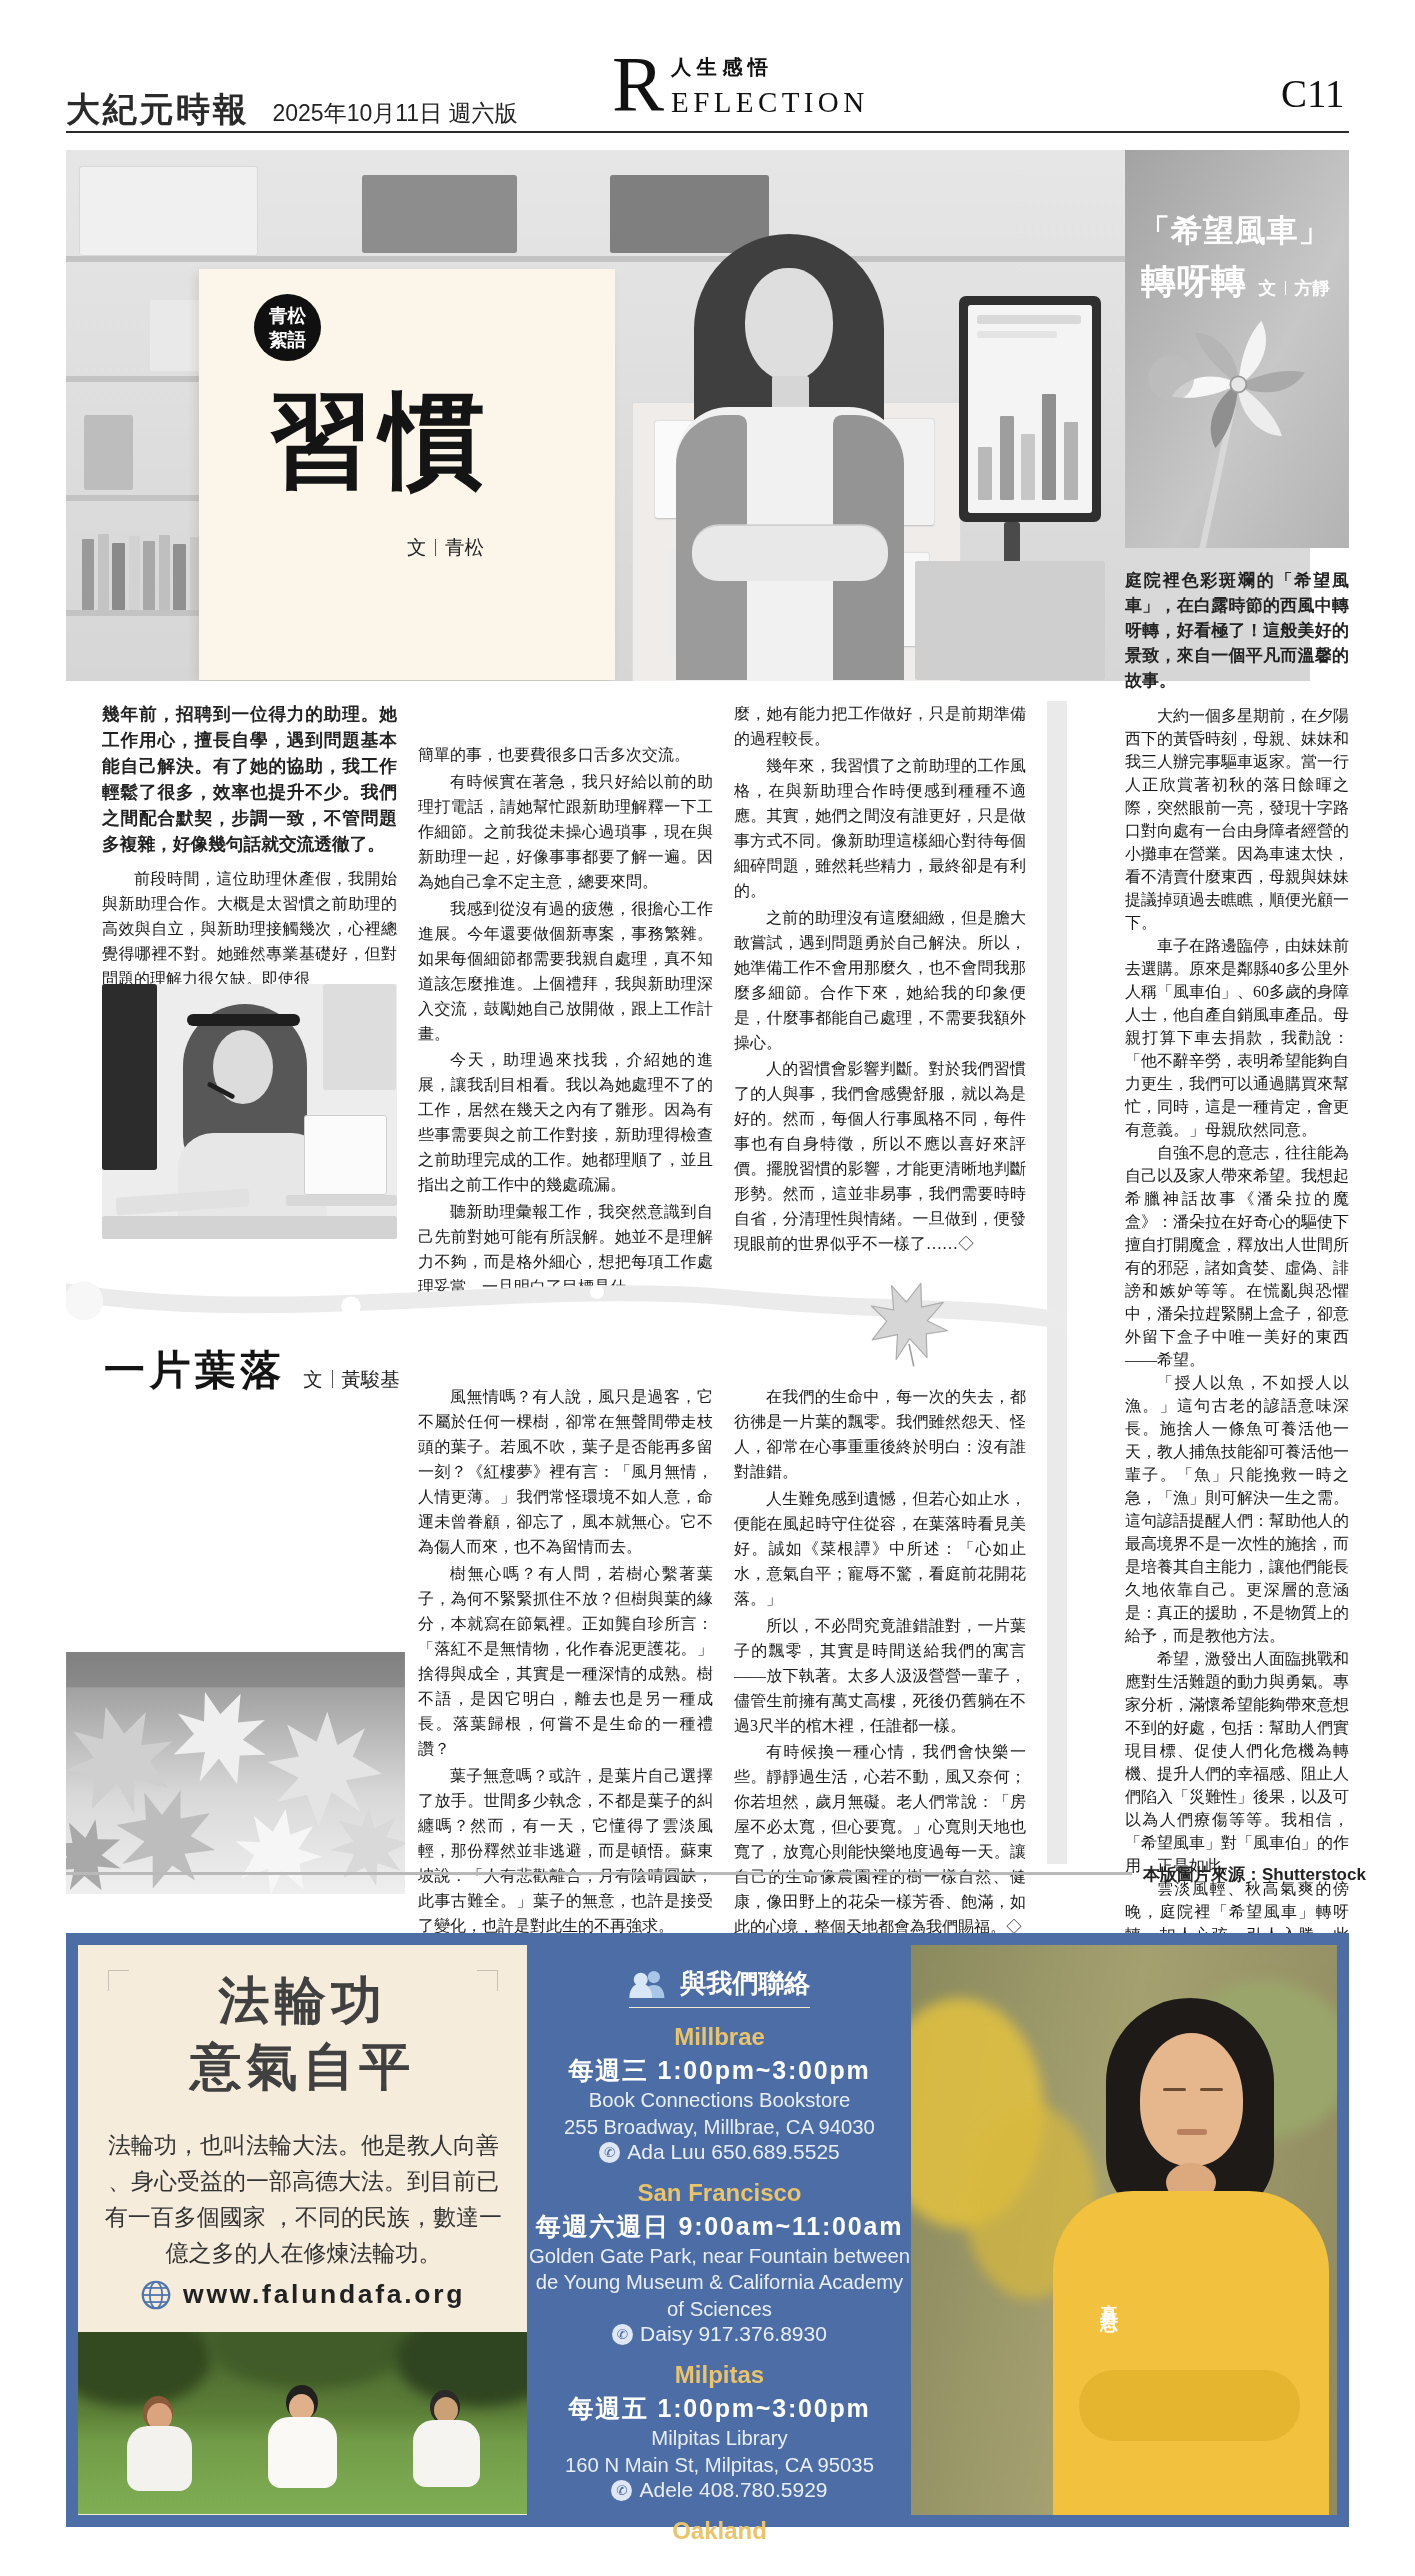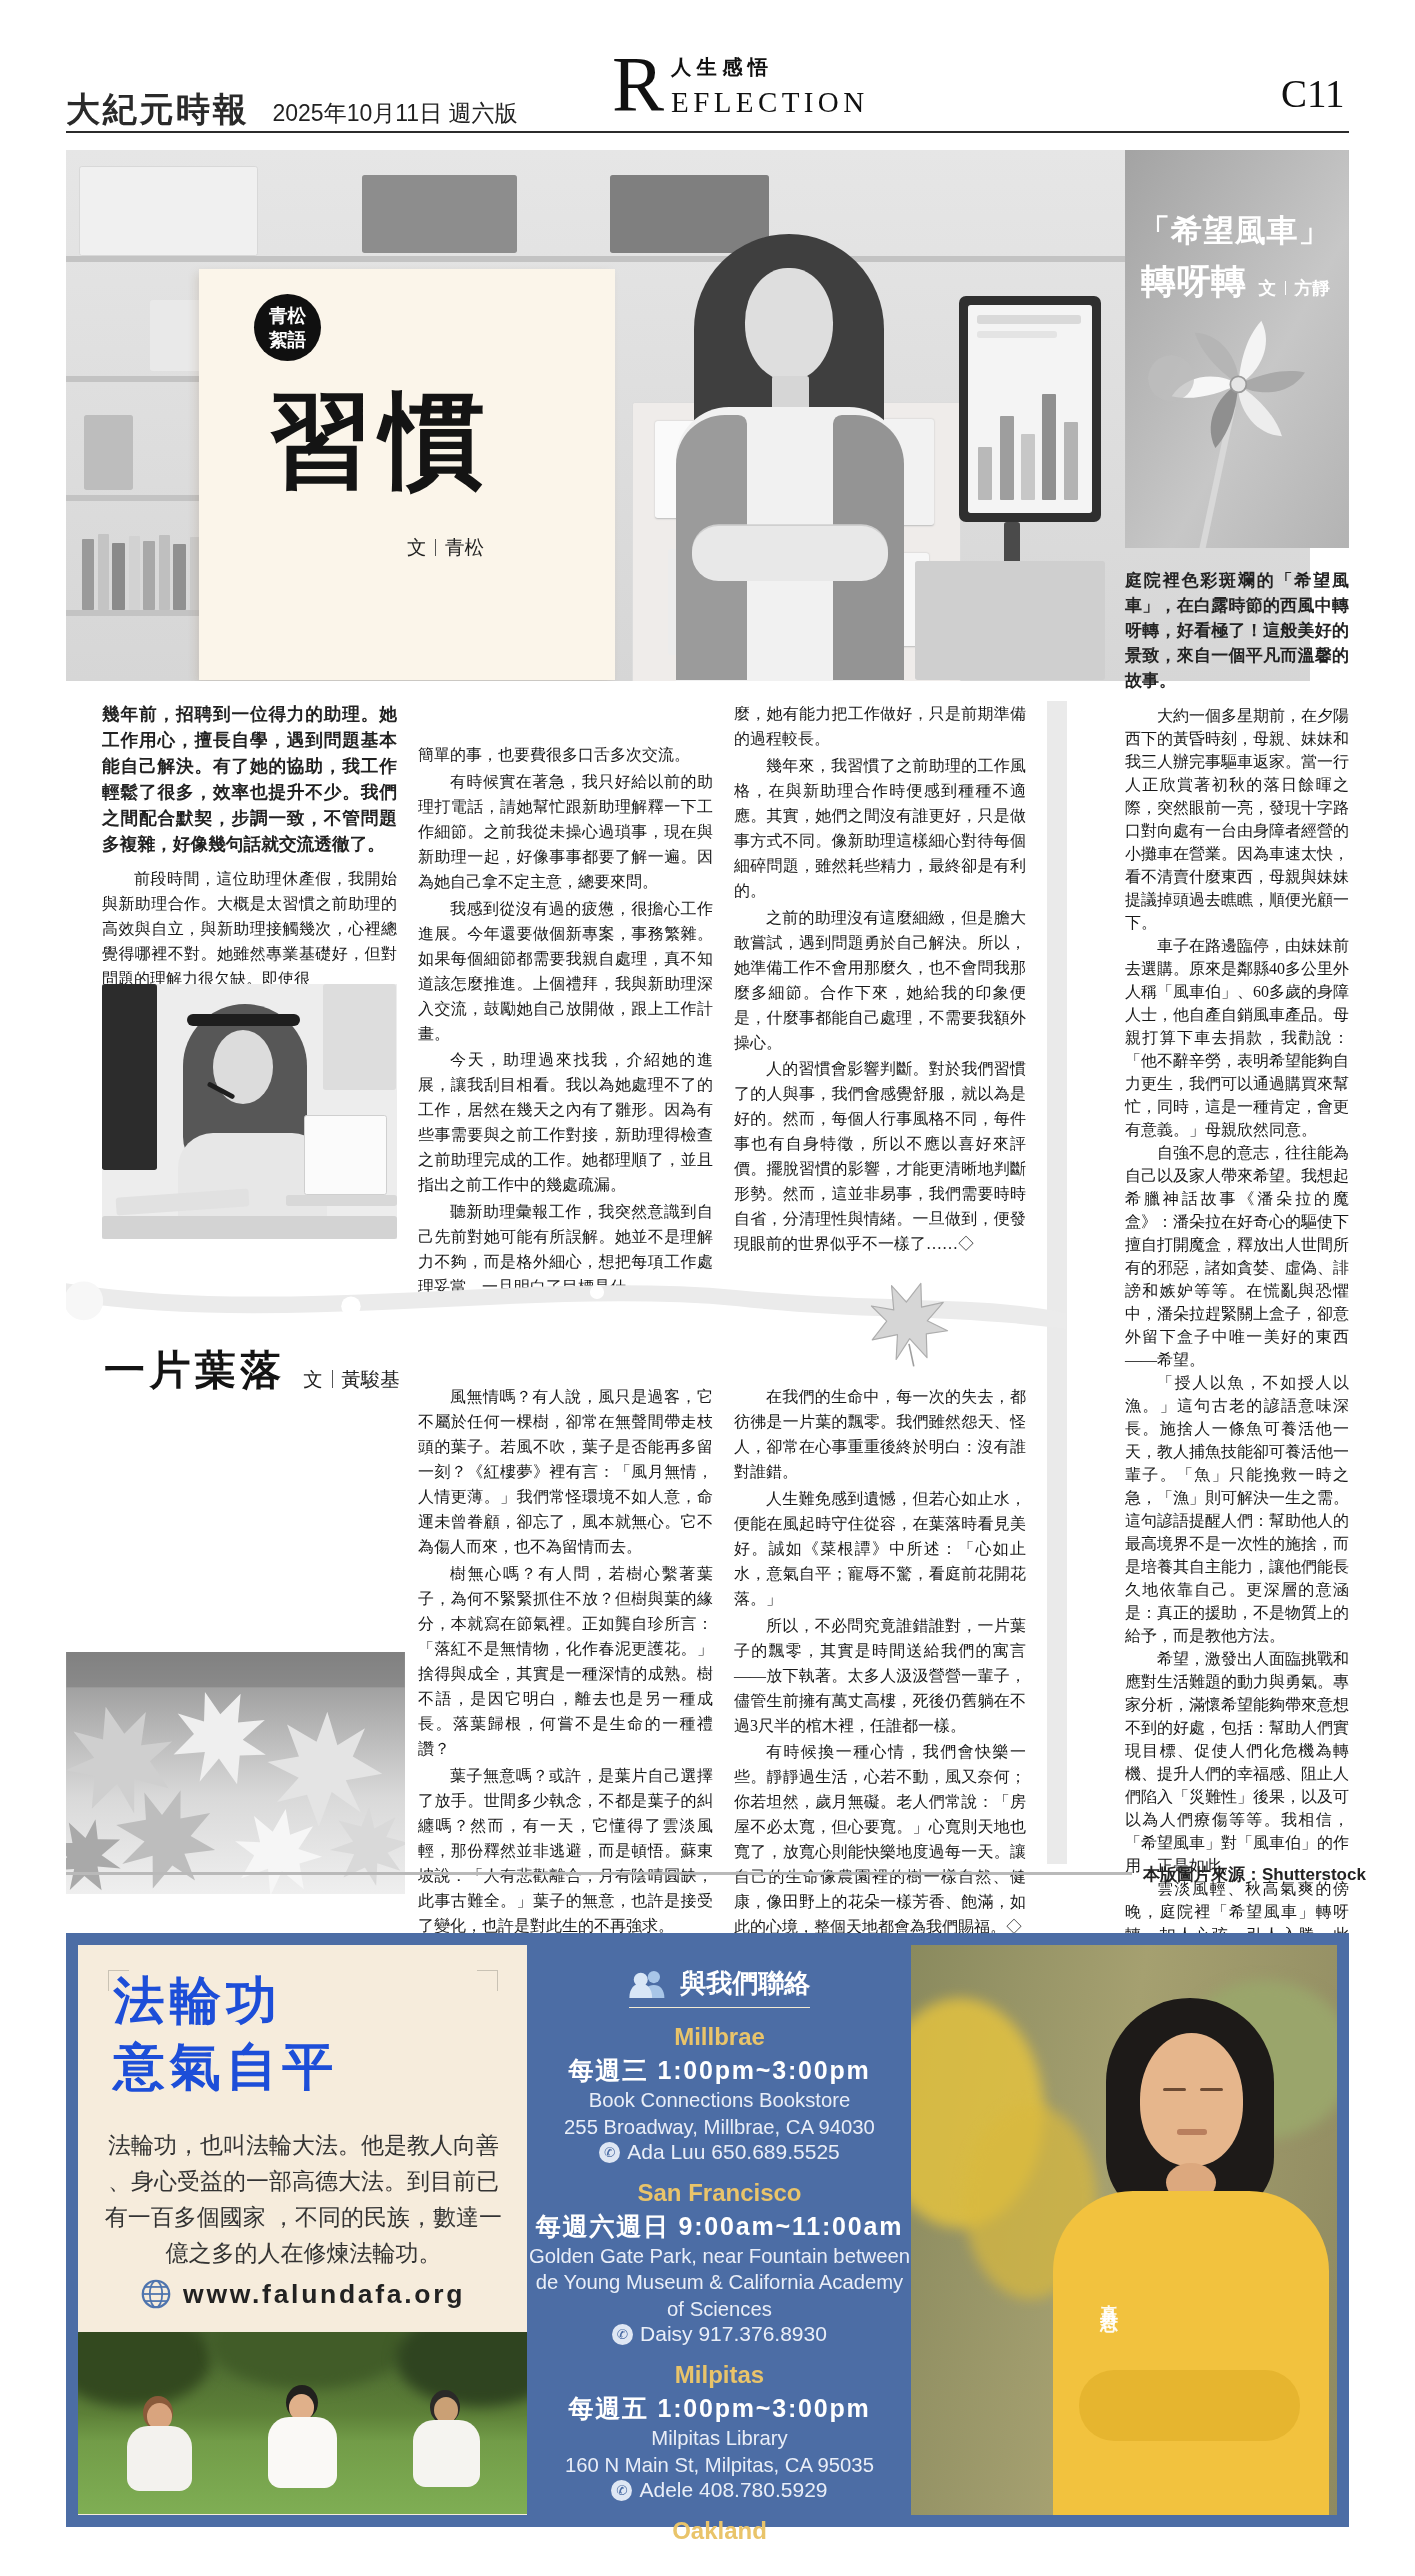--- a/index.html
+++ b/index.html
@@ -41,21 +41,21 @@
   
   
   .leaf-title{font-family:"Liberation Sans",sans-serif;font-weight:900;font-size:41px;letter-spacing:4.4px;color:#141414;}
   .leaf-photo{overflow:hidden;background:linear-gradient(#8f8f8f,#d9d9d9 60%,#efefef);}
   
   .credit-rule{height:2.7px;background:#b9b9b9;}
   .credit-text{font-family:"Liberation Sans",sans-serif;font-weight:bold;font-size:17px;color:#222;}
   
   .ad{background:#4c6da5;}
   .ad-left{background:#f6ecdc;overflow:hidden;}
-  .ad-title{font-family:"Liberation Sans",sans-serif;font-weight:900;font-size:51px;letter-spacing:5.3px;color:#1d4ed8;line-height:1.28;}
+  .ad-title{font-family:"Liberation Sans",sans-serif;font-weight:900;font-size:51px;letter-spacing:5.3px;color:#404040;text-align:center;line-height:1.28;}
   .ad-body{font-family:"Liberation Sans",sans-serif;font-size:23px;line-height:36px;color:#333;text-align:center;}
   .ad-web{font-family:"Liberation Sans",sans-serif;font-weight:bold;font-size:26.5px;letter-spacing:2.7px;color:#222;}
   .park{overflow:hidden;background:linear-gradient(#47622f,#5d8038 45%,#729c48 60%,#7fae54);}
   .blob{position:absolute;border-radius:50%;filter:blur(6.2px);}
   .person{position:absolute;}
   .head{position:absolute;border-radius:50%;}
   .bodyshape{position:absolute;border-radius:21px 21px 12.4px 12.4px;}
   .ad-mid{font-family:"Liberation Sans",sans-serif;color:#fff;text-align:center;}
   .contact-hd{display:flex;align-items:center;justify-content:center;gap:10.6px;font-weight:bold;font-size:26px;color:#fff;}
   .contact-ul{width:181px;height:1.8px;background:#f3ead2;margin:5.3px auto 0 auto;}
@@ -311,21 +311,21 @@
     <div class="abs ad-left" style="left:12.4px;top:12.4px;width:449px;height:570px;">
       <div class="abs" style="left:35px;top:23px;width:379px;">
         <div class="abs" style="left:-5.3px;top:1.8px;width:19.5px;height:19.5px;border-left:1.8px solid #c9c2b4;border-top:1.8px solid #c9c2b4;"></div>
         <div class="abs" style="right:-5.3px;top:1.8px;width:19.5px;height:19.5px;border-right:1.8px solid #c9c2b4;border-top:1.8px solid #c9c2b4;"></div>
         <div class="ad-title">
           <span>法輪功</span><br>
           <span>意氣自平</span>
         </div>
       </div>
       <div class="abs ad-body" style="left:25px;top:182px;width:400px;">法輪功，也叫法輪大法。他是教人向善 、身心受益的一部高德大法。到目前已有一百多個國家 ，不同的民族，數達一億之多的人在修煉法輪功。</div>
-      <div class="abs" style="left:0;top:334px;width:449px;display:flex;align-items:flex-start;justify-content:center;gap:12.4px;">
+      <div class="abs" style="left:0;top:334px;width:449px;display:flex;align-items:center;justify-content:center;gap:12.4px;">
         <svg width="30" height="30" viewBox="0 0 34 34">
           <circle cx="17" cy="17" r="15" fill="none" stroke="#4e74ae" stroke-width="2.5"></circle>
           <ellipse cx="17" cy="17" rx="7" ry="15" fill="none" stroke="#4e74ae" stroke-width="2"></ellipse>
           <line x1="2" y1="17" x2="32" y2="17" stroke="#4e74ae" stroke-width="2"></line>
           <line x1="4" y1="9" x2="30" y2="9" stroke="#4e74ae" stroke-width="2"></line>
           <line x1="4" y1="25" x2="30" y2="25" stroke="#4e74ae" stroke-width="2"></line>
         </svg>
         <span class="ad-web">www.falundafa.org</span>
       </div>
 

